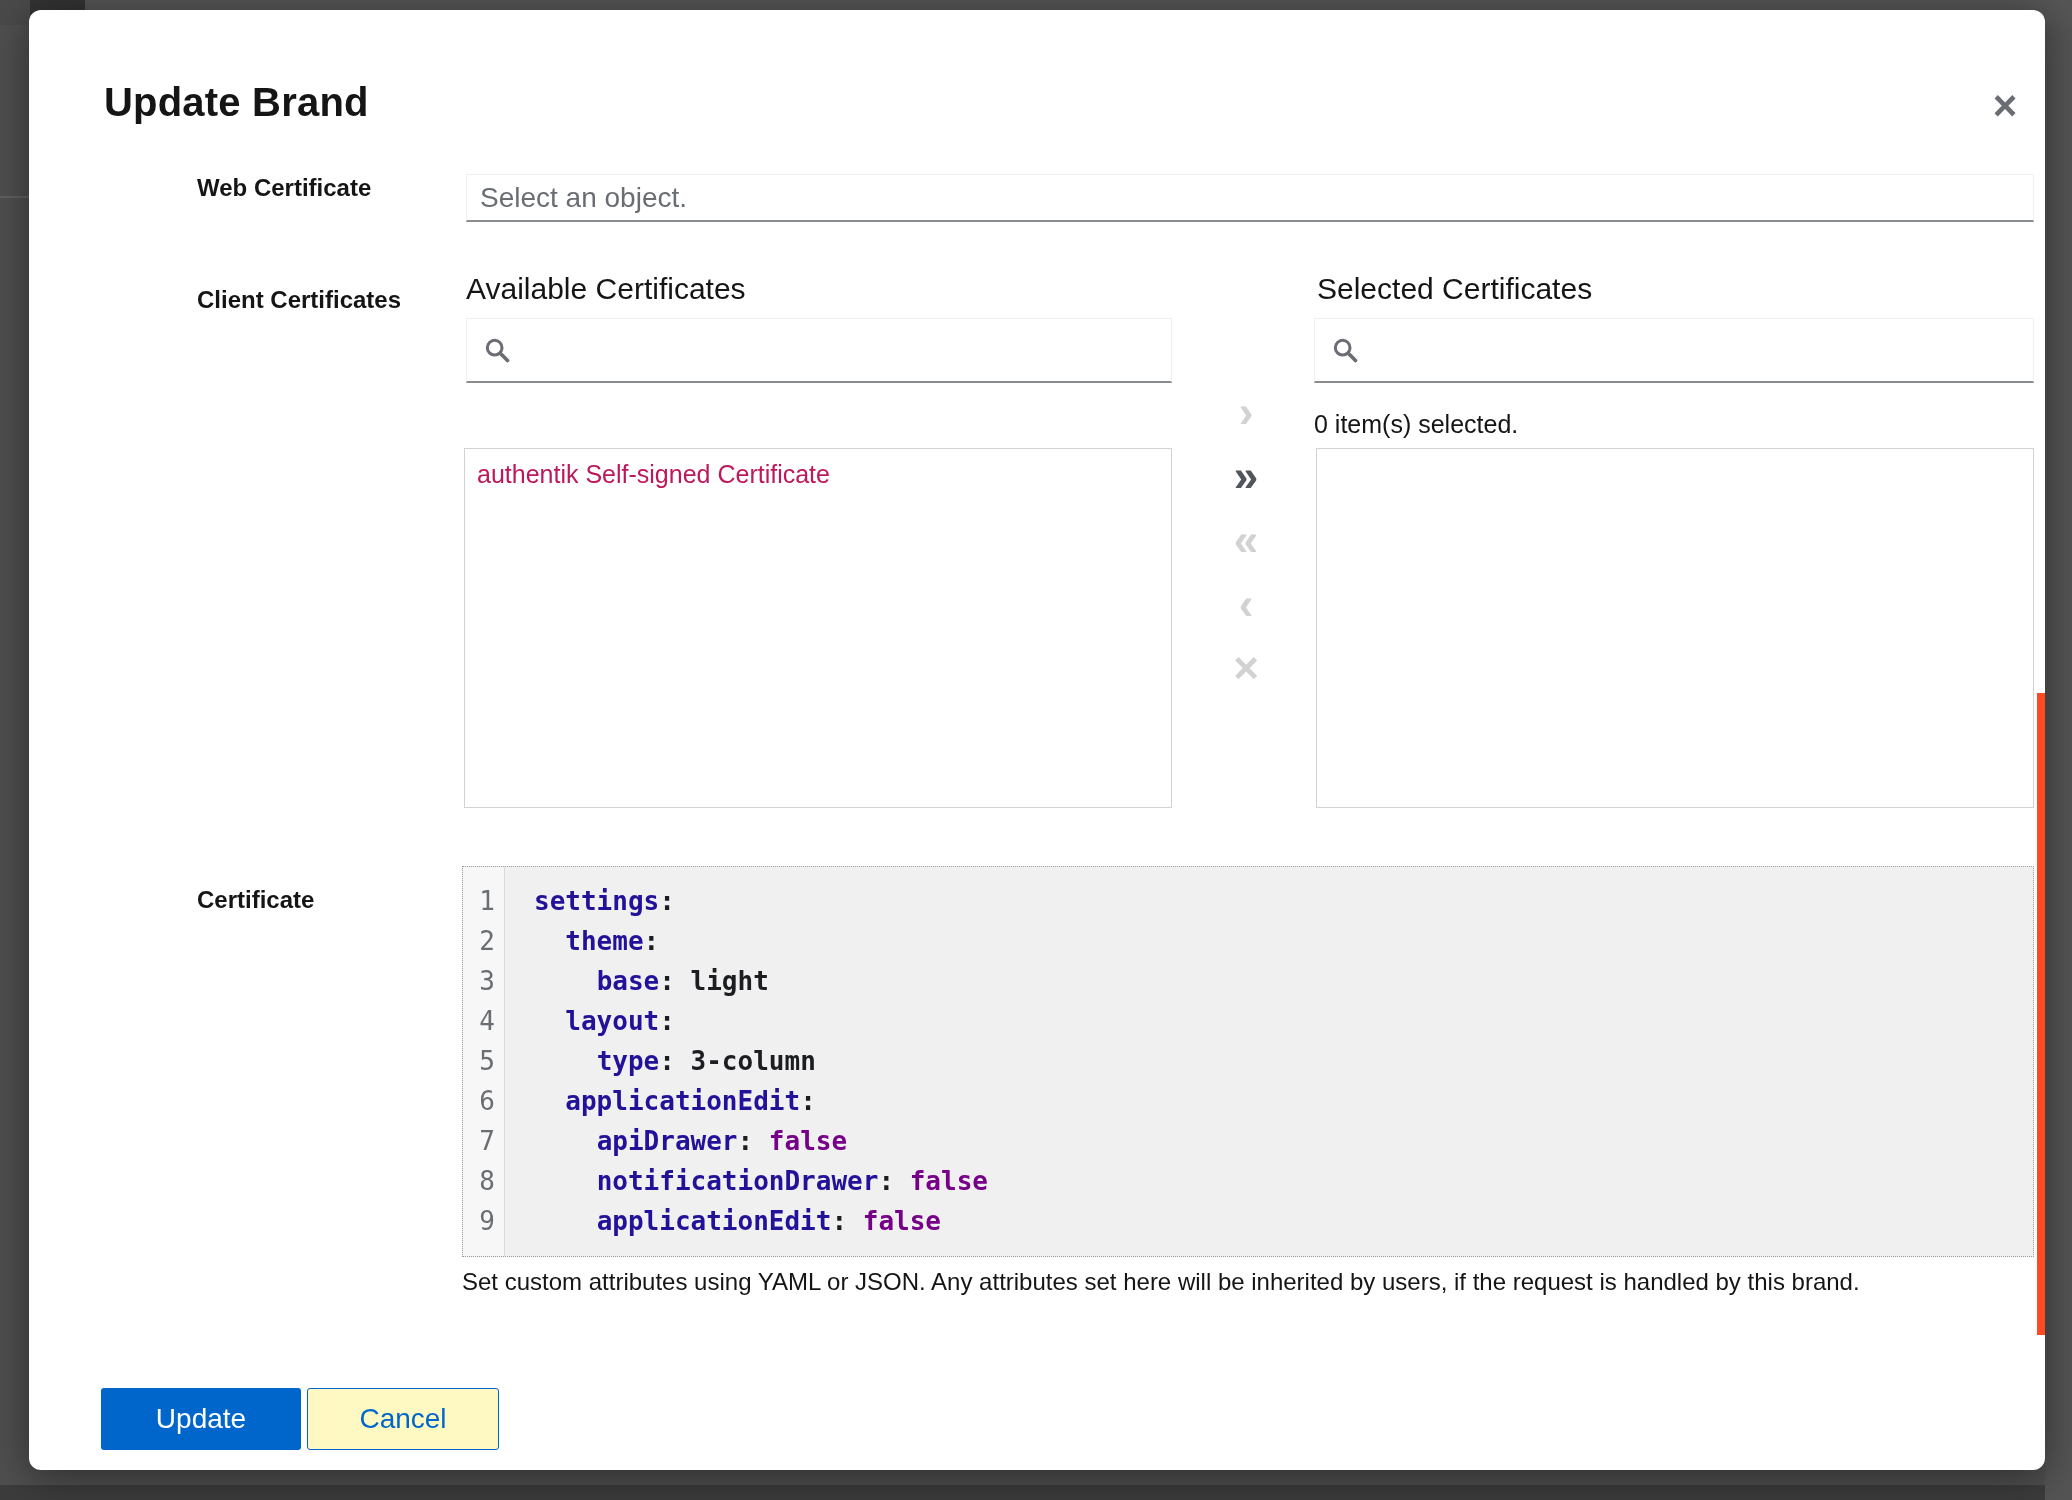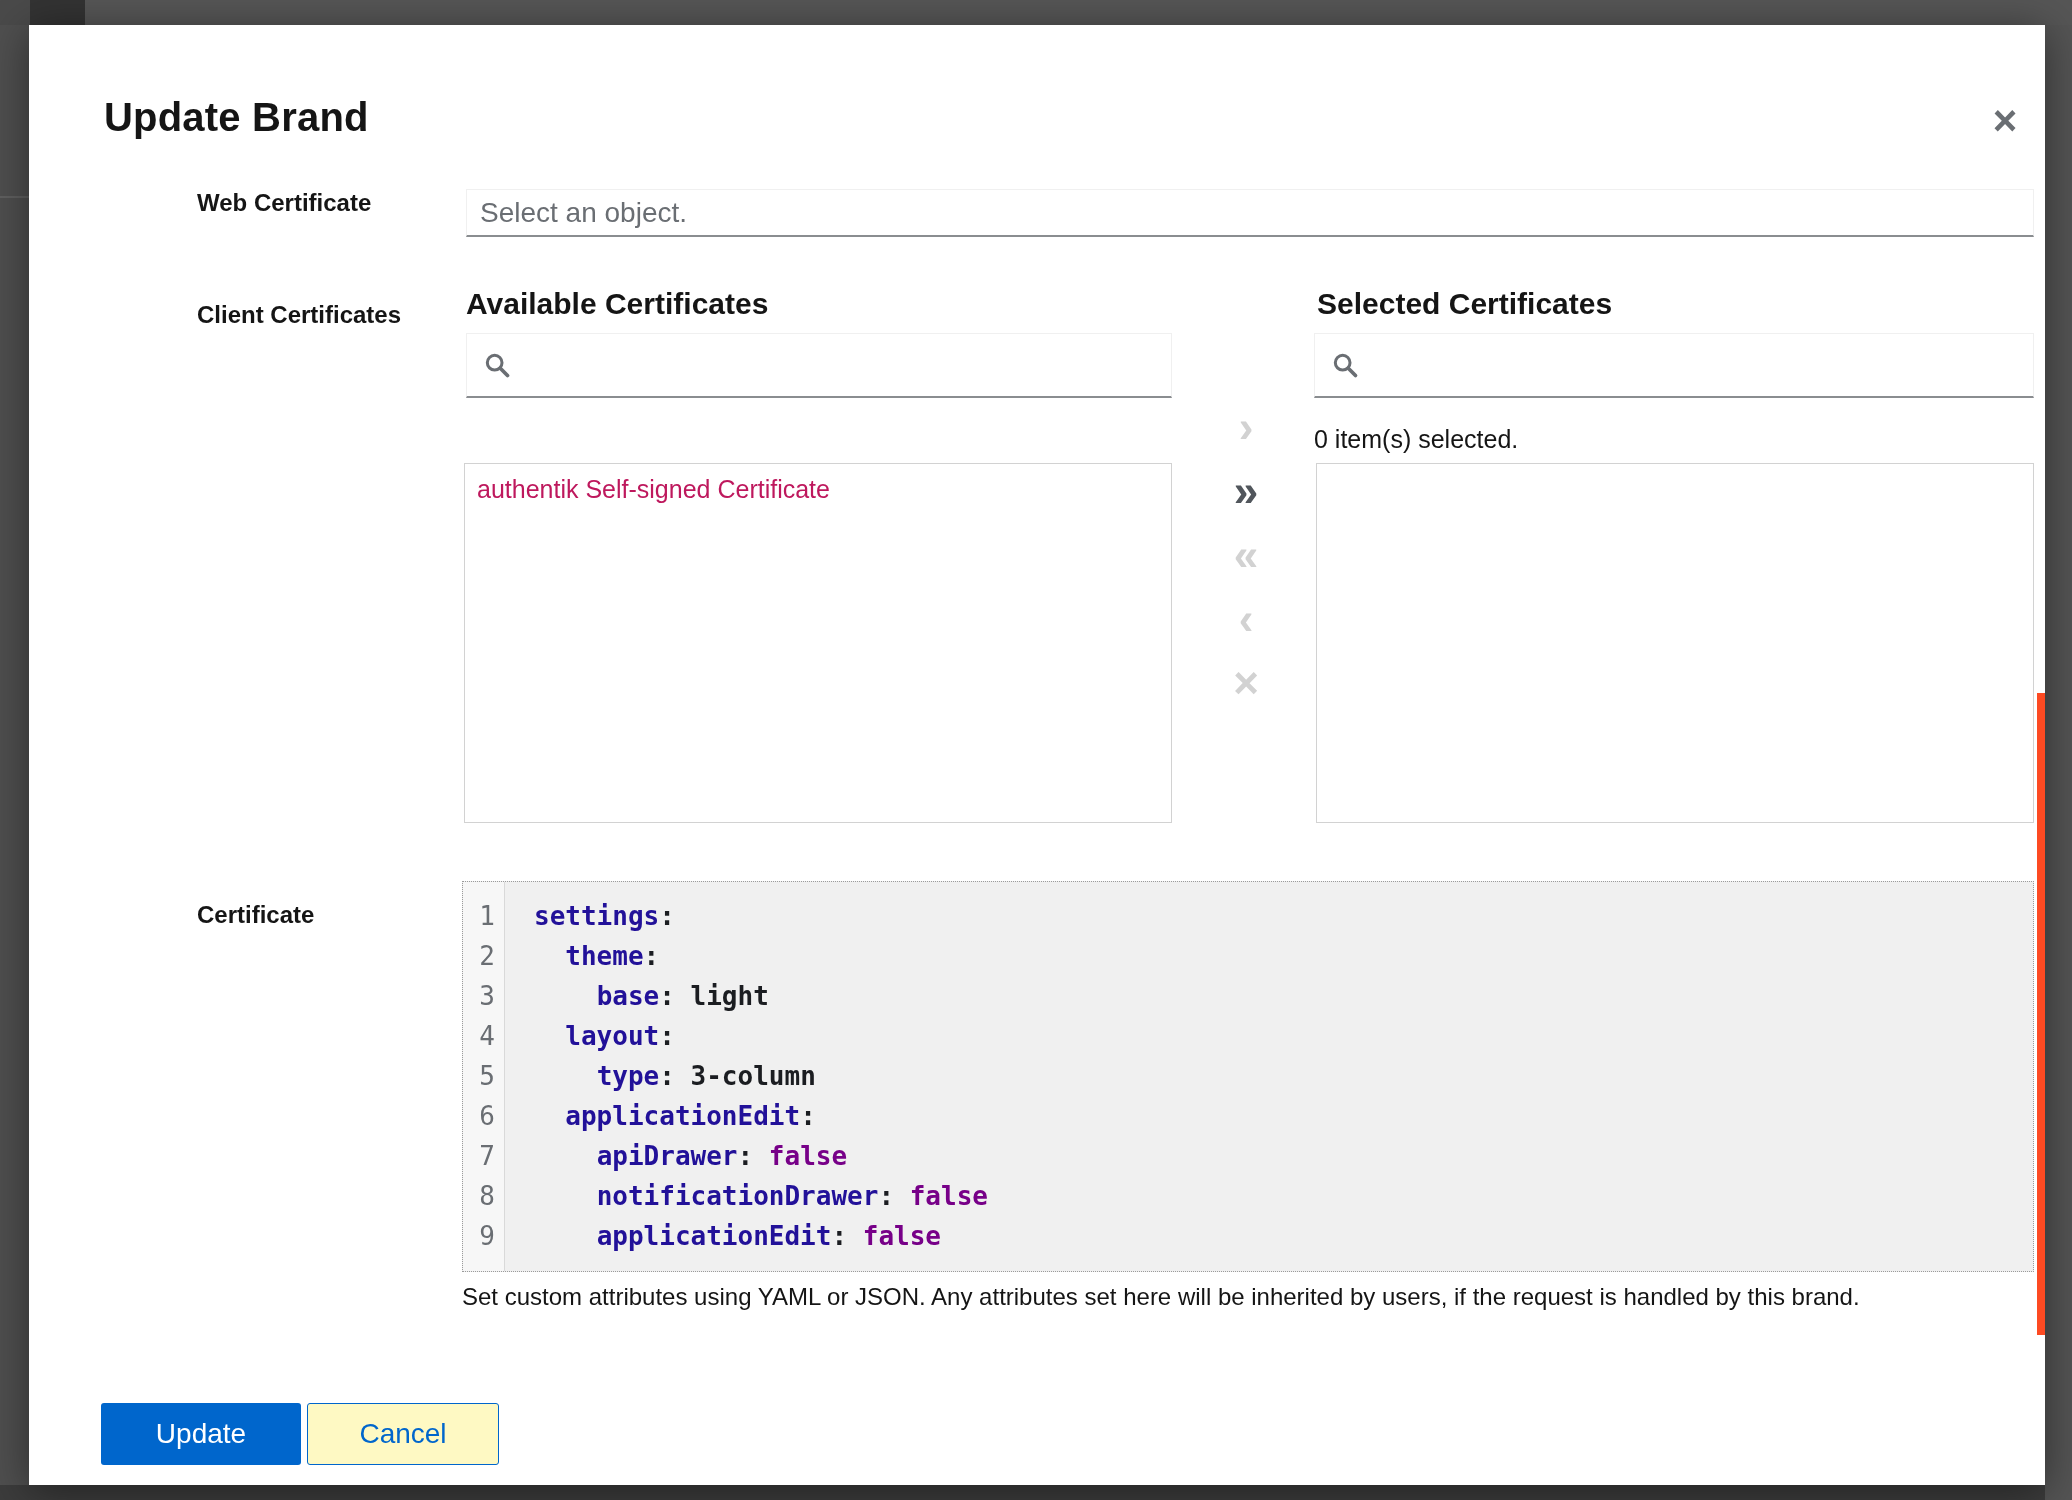--- a/index.html
+++ b/index.html
@@ -7,41 +7,41 @@
          font-family:"Liberation Sans","DejaVu Sans",sans-serif;color:#151515;}
   
   .bd{position:absolute;}
   .bd-top{left:0;top:0;width:2072px;height:25px;background:#565656;}
   .bd-top-corner{left:0;top:0;width:30px;height:25px;background:#4a4a4a;}
   .bd-top-dark{left:30px;top:0;width:55px;height:25px;background:#333333;}
   .bd-left-seam{left:0;top:196px;width:29px;height:2px;background:#606060;}
   .bd-bottom{left:0;top:1485px;width:2072px;height:15px;background:#3c3c3c;}
   .bd-right{left:2045px;top:25px;width:27px;height:1475px;background:#545454;}
 
-  .modal{position:absolute;left:29px;top:25px;width:2016px;height:1460px;
-         background:#ffffff;border-radius:0;box-shadow:0 6px 40px rgba(0,0,0,.45);}
+  .modal{position:absolute;left:29px;top:10px;width:2016px;height:1460px;
+         background:#ffffff;border-radius:12px;box-shadow:0 6px 40px rgba(0,0,0,.45);}
 
   .modal-title{position:absolute;left:75px;top:70px;font-size:40px;font-weight:700;
                letter-spacing:.2px;color:#151515;white-space:nowrap;}
   .close-btn{position:absolute;left:1948px;top:70px;width:56px;height:52px;border:0;
              background:transparent;cursor:pointer;display:flex;align-items:center;justify-content:center;}
   .close-btn span{font-size:42px;font-weight:700;color:#6a6e73;line-height:1;}
 
   .form-label{position:absolute;font-size:24px;font-weight:700;color:#151515;white-space:nowrap;}
   .lbl-web{left:168px;top:164px;}
   .lbl-client{left:168px;top:276px;}
   .lbl-attr{left:168px;top:876px;}
 
   .pf-input{box-sizing:border-box;background:#fff;border:1px solid #f0f0f0;
             border-bottom:2px solid #8a8d90;font-size:28px;color:#151515;
             font-family:"Liberation Sans","DejaVu Sans",sans-serif;outline:none;}
   .pf-input::placeholder{color:#6a6e73;opacity:1;}
   .wc-input{position:absolute;left:437px;top:164px;width:1568px;height:48px;padding:0 0 0 13px;}
 
-  .col-header{position:absolute;font-size:30px;font-weight:700;color:#151515;white-space:nowrap;text-align:center;}
+  .col-header{position:absolute;font-size:30px;font-weight:400;color:#151515;white-space:nowrap;text-align:center;}
   .hdr-avail{left:437px;top:262px;}
   .hdr-sel{left:1288px;top:262px;}
 
   .search-box{position:absolute;top:308px;height:65px;box-sizing:border-box;
               background:#fff;border:1px solid #f0f0f0;border-bottom:2px solid #8a8d90;
               display:flex;align-items:center;padding-left:16px;}
   .search-avail{left:437px;width:706px;}
   .search-sel{left:1285px;width:720px;}
   .search-box svg{flex:none;}
   .search-box input{flex:1;border:0;outline:none;background:transparent;font-size:28px;

